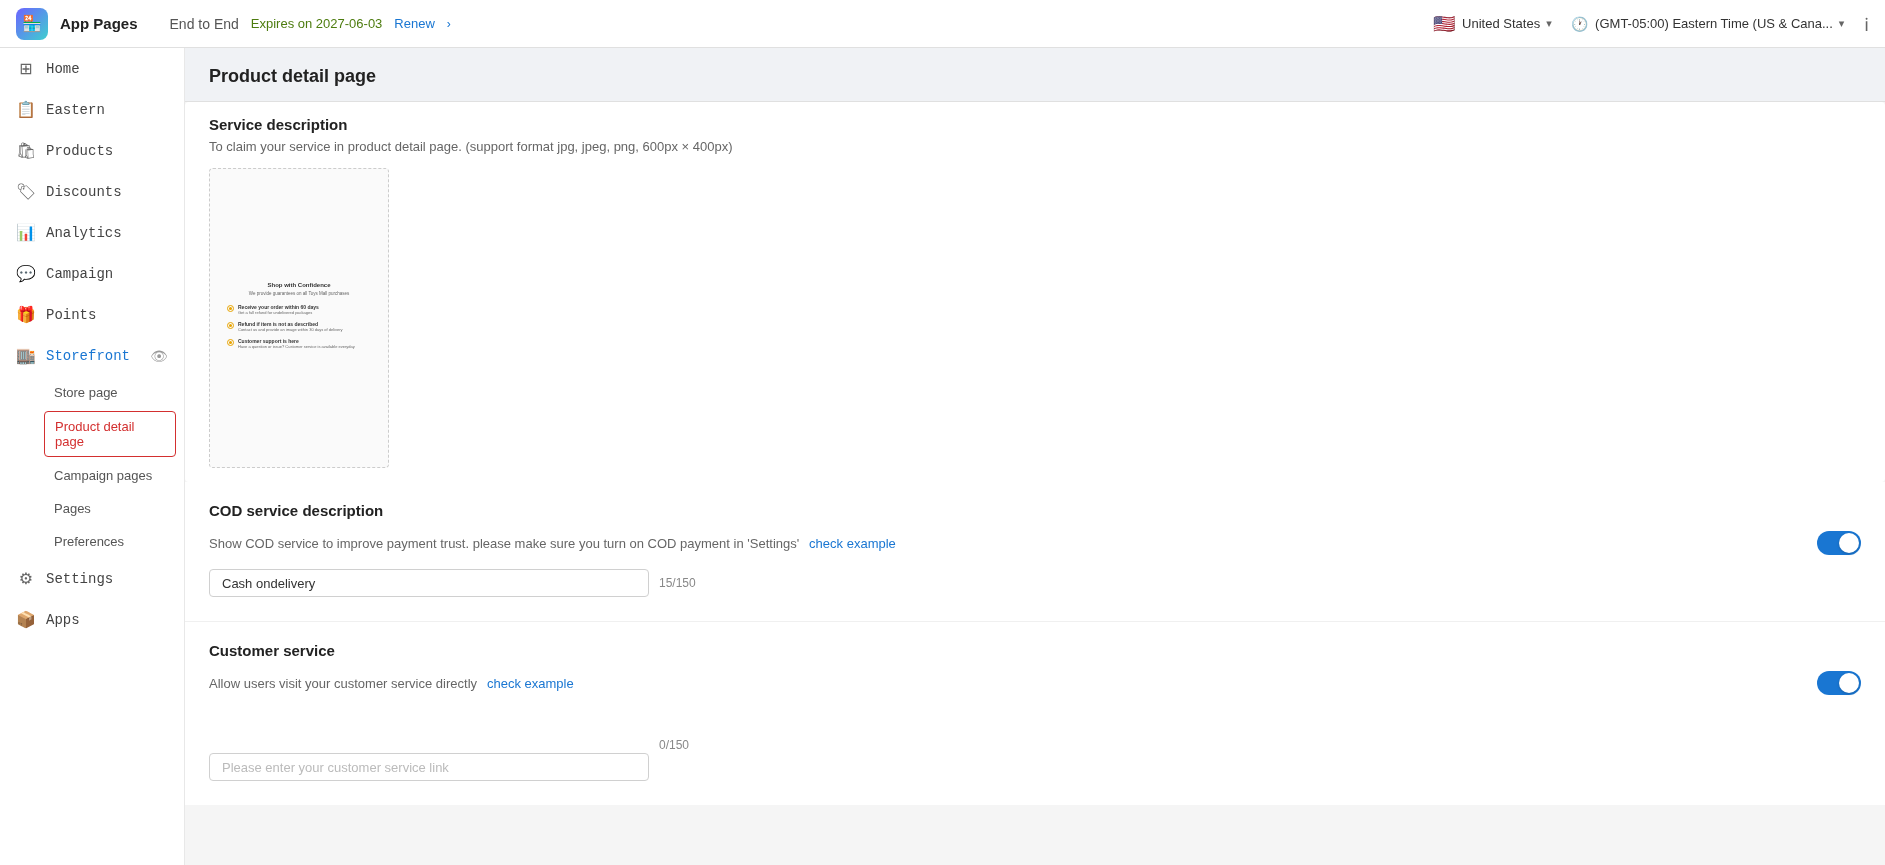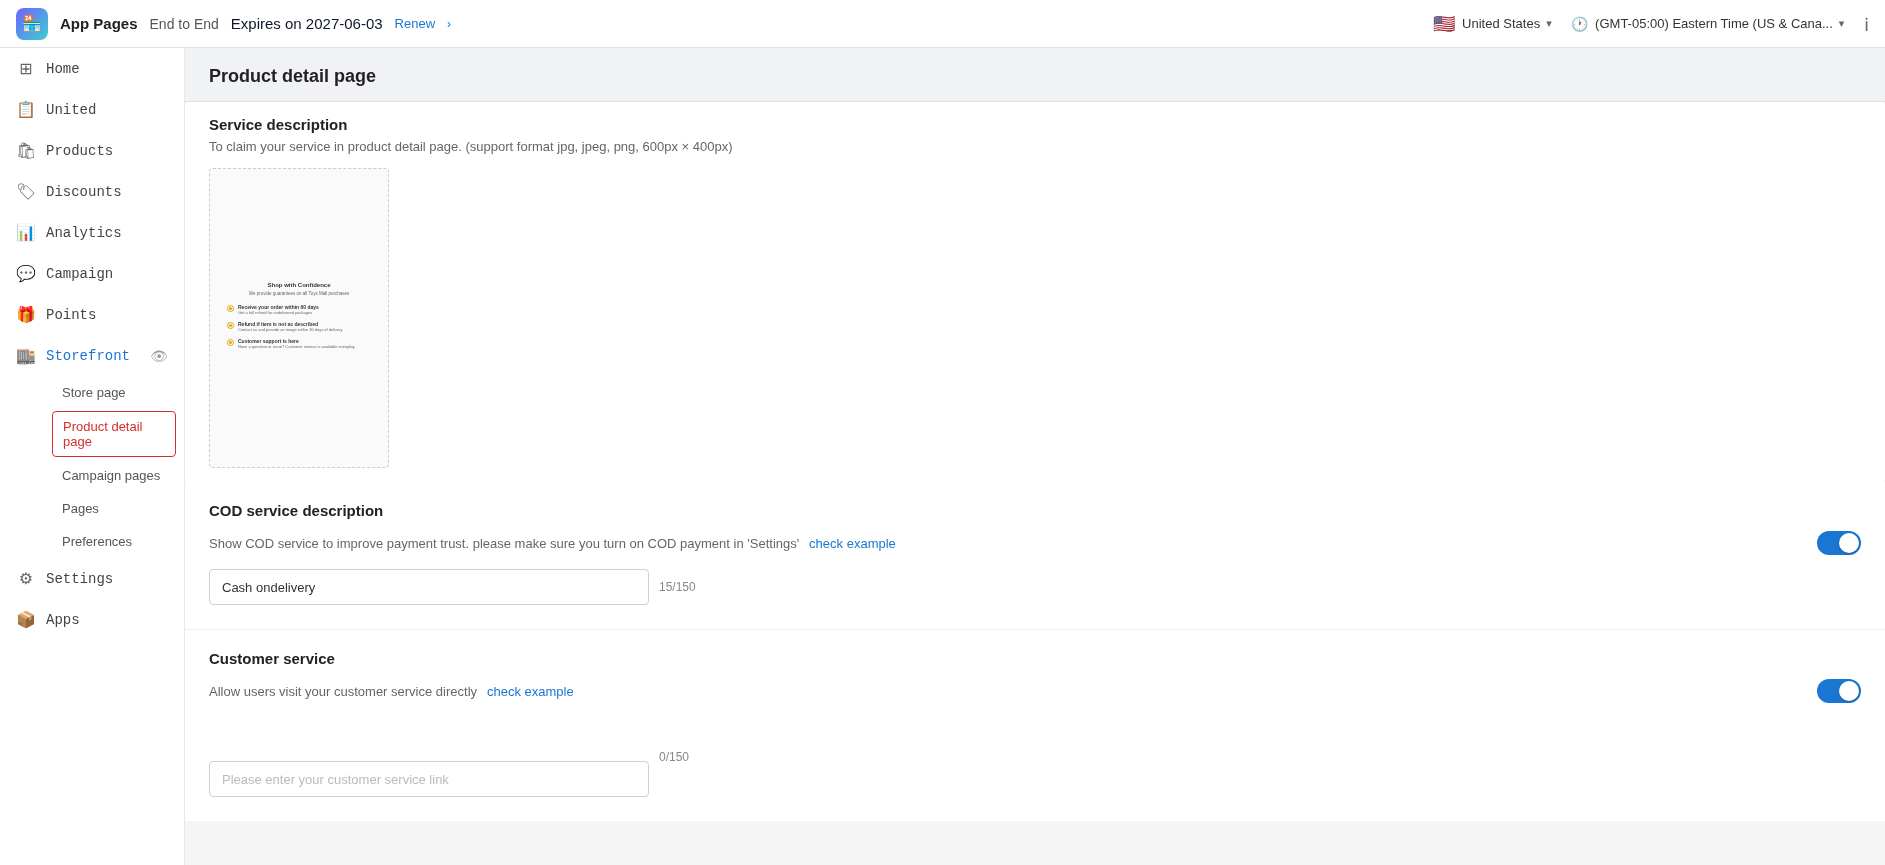--- a/index.html
+++ b/index.html
@@ -14,21 +14,21 @@
       align-items: center;
       padding: 0 16px;
       justify-content: space-between;
       flex-shrink: 0;
       z-index: 10;
     }
     .topbar-left { display: flex; align-items: center; gap: 12px; }
     .logo { width: 32px; height: 32px; background: linear-gradient(135deg, #6c63ff, #3ecfcf); border-radius: 8px; display: flex; align-items: center; justify-content: center; }
     .logo-icon { color: #fff; font-size: 16px; }
     .app-name { font-weight: 700; font-size: 15px; color: #222; }
-    .expires-text { font-size: 15px; color: #0f172a; }
+    .expires-text { font-size: 13px; color: #4d7c0f; }
     .renew-link { color: #1976d2; font-size: 13px; cursor: pointer; text-decoration: none; }
     .renew-arrow { color: #1976d2; font-size: 12px; }
 
     .topbar-right { display: flex; align-items: center; gap: 20px; }
     .region-selector { display: flex; align-items: center; gap: 6px; cursor: pointer; font-size: 13px; color: #333; }
     .flag { font-size: 18px; }
     .timezone-selector { display: flex; align-items: center; gap: 6px; cursor: pointer; font-size: 13px; color: #333; }
     .clock-icon { font-size: 14px; color: #666; }
     .help-icon { font-size: 18px; color: #666; cursor: pointer; }
     .chevron { font-size: 11px; color: #666; }
@@ -56,21 +56,21 @@
       font-size: 14px;
       transition: background 0.15s;
     }
     .nav-item.active { color: #1976d2; }
     .nav-icon { font-size: 16px; width: 20px; text-align: center; color: #666; }
     .nav-item.active .nav-icon { color: #1976d2; }
     .nav-label { flex: 1; font-family: Liberation Mono, monospace; }
     .nav-eye { font-size: 14px; color: #999; }
 
     
-    .sub-nav { padding-left: 16px; }
+    .sub-nav { padding-left: 8px; }
     .sub-nav-item {
       padding: 9px 16px 9px 46px;
       cursor: pointer;
       font-size: 13px;
       color: #555;
       transition: background 0.15s;
     }
     .sub-nav-item.active {
       color: #d32f2f;
       font-weight: 500;
@@ -221,21 +221,21 @@
 
     
     .text-input-row {
       display: flex;
       align-items: center;
       gap: 10px;
       margin-bottom: 4px;
     }
     .text-input {
       flex: 0 0 440px;
-      height: 36px;
+      height: 28px;
       border: 1px solid #d0d0d0;
       border-radius: 4px;
       padding: 0 12px;
       font-size: 13px;
       color: #333;
       background: #fff;
       outline: none;
     }
     .char-count { font-size: 12px; color: #888; }
 
@@ -255,21 +255,21 @@
   </style>
 </head>
 <body>
 
 <div class="topbar">
   <div class="topbar-left">
     <div class="logo">
       <span class="logo-icon">🏪</span>
     </div>
     <span class="app-name">App Pages</span>
-    <span class="app-name" style="font-weight:400; color:#555; font-size:14px;">End to End</span>
+    <span class="app-name" style="font-weight:400; color:#555; font-size:14px;margin-left:20px;">End to End</span>
     <span class="expires-text">Expires on 2027-06-03</span>
     <a class="renew-link">Renew</a>
     <span class="renew-arrow">›</span>
   </div>
   <div class="topbar-right">
     <div class="region-selector">
       <span class="flag">🇺🇸</span>
       <span>United States</span>
       <span class="chevron">▾</span>
     </div>
@@ -284,21 +284,21 @@
 
 <div class="layout">
 
   <div class="sidebar">
     <div class="nav-item">
       <span class="nav-icon">⊞</span>
       <span class="nav-label">Home</span>
     </div>
     <div class="nav-item">
       <span class="nav-icon">📋</span>
-      <span class="nav-label">United</span>
+      <span class="nav-label">Eastern</span>
     </div>
     <div class="nav-item">
       <span class="nav-icon">🛍</span>
       <span class="nav-label">Products</span>
     </div>
     <div class="nav-item">
       <span class="nav-icon">🏷</span>
       <span class="nav-label">Discounts</span>
     </div>
     <div class="nav-item">

